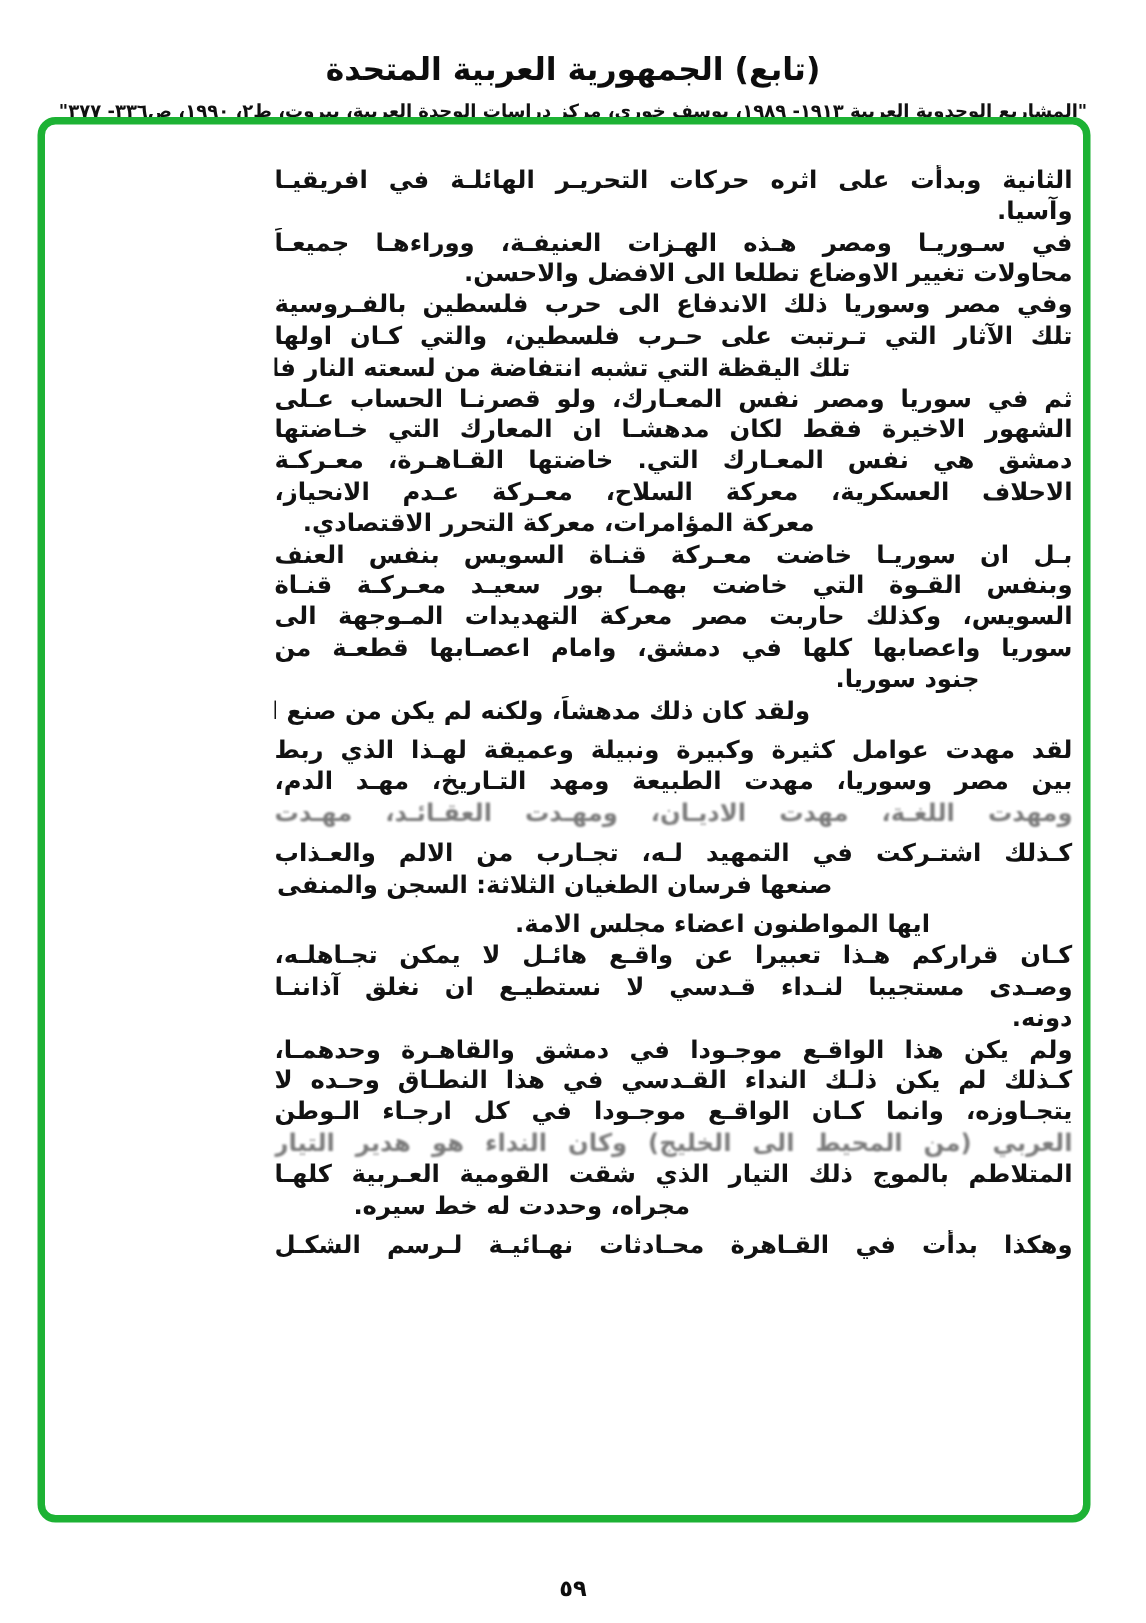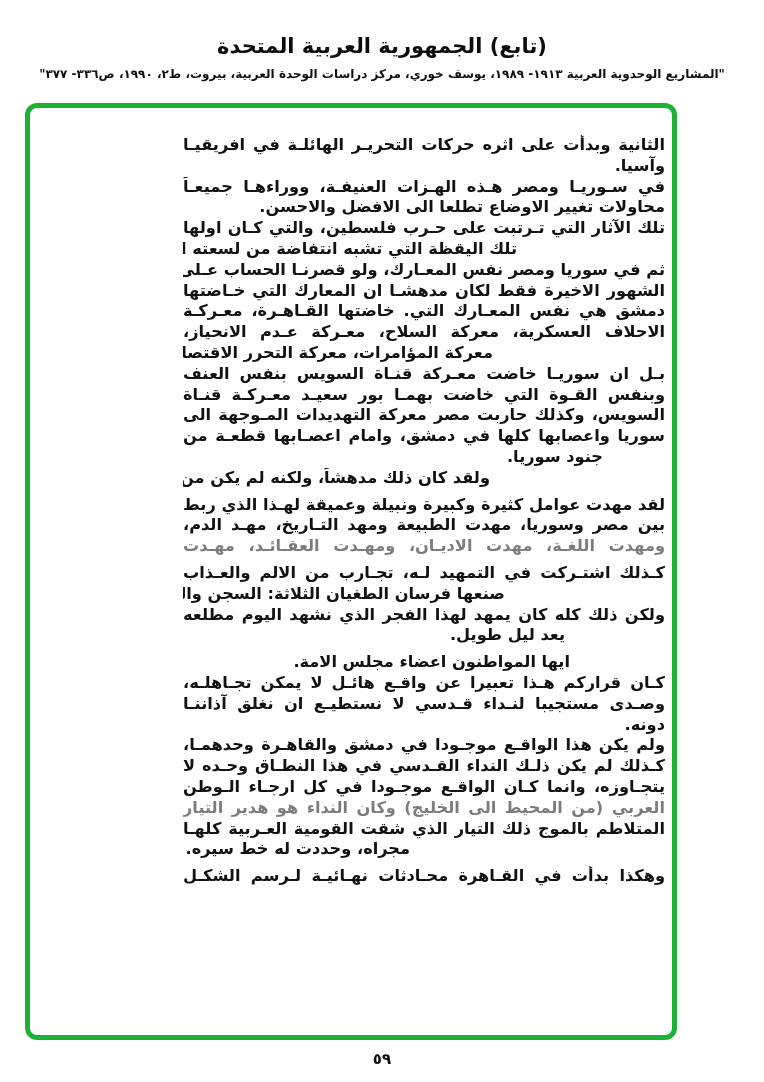--- a/index.html
+++ b/index.html
@@ -23,22 +23,22 @@
   }
   .doc-citation {
     margin-top: 9px;
     font-size: 12px;
     font-weight: 700;
     color: #101010;
   }
   .frame {
     position: absolute;
     left: 25px;
-    top: 103px;
-    width: 652px;
+    top: 78px;
+    width: 702px;
     height: 937px;
     border-style: solid;
     border-width: 5px;
     border-radius: 12px;
     background: #ffffff;
   }
   .text-col {
     height: 100%;
     padding: 27px 7px 0 153px;
     font-size: 16.2px;
@@ -88,20 +88,21 @@
     <div class="text-col">
         <div class="para">
           <div class="line just">الثانية وبدأت على اثره حركات التحريـر الهائلـة في افريقيـا</div>
           <div class="line end">وآسيا.</div>
         </div>
         <div class="para">
           <div class="line just">في سـوريـا ومصر هـذه الهـزات العنيفـة، ووراءهـا جميعـاً</div>
           <div class="line end">محاولات تغيير الاوضاع تطلعا الى الافضل والاحسن.</div>
         </div>
         <div class="para">
+          <div class="line just">وفي مصر وسوريا ذلك الاندفاع الى حرب فلسطين بالفـروسية</div>
           <div class="line just">تلك الآثار التي تـرتبت على حـرب فلسطين، والتي كـان اولها</div>
           <div class="line end" style="padding-right: 148px;">تلك اليقظة التي تشبه انتفاضة من لسعته النار فاستفاق.</div>
         </div>
         <div class="para">
           <div class="line just">ثم في سوريا ومصر نفس المعـارك، ولو قصرنـا الحساب عـلى</div>
           <div class="line just">الشهور الاخيرة فقط لكان مدهشـا ان المعارك التي خـاضتها</div>
           <div class="line just">دمشق هي نفس المعـارك التي. خاضتها القـاهـرة، معـركـة</div>
           <div class="line just">الاحلاف العسكرية، معركة السلاح، معـركة عـدم الانحياز،</div>
           <div class="line end" style="padding-right: 172px;">معركة المؤامرات، معركة التحرر الاقتصادي.</div>
         </div>
@@ -117,24 +118,20 @@
         </div>
         <div class="para gap">
           <div class="line just">لقد مهدت عوامل كثيرة وكبيرة ونبيلة وعميقة لهـذا الذي ربط</div>
           <div class="line just">بين مصر وسوريا، مهدت الطبيعة ومهد التـاريخ، مهـد الدم،</div>
           <div class="line just faded">ومهدت اللغـة، مهدت الاديـان، ومهـدت العقـائـد، مهـدت</div>
         </div>
         <div class="para gap">
           <div class="line just">كـذلك اشتـركت في التمهيد لـه، تجـارب من الالم والعـذاب</div>
           <div class="line end" style="padding-right: 160px;">صنعها فرسان الطغيان الثلاثة: السجن والمنفى والمشنقة.</div>
         </div>
-        <div class="para">
-          <div class="line just">ولكن ذلك كله كان يمهد لهذا الفجر الذي نشهد اليوم مطلعه</div>
-          <div class="line end" style="padding-right: 100px;">يعد ليل طويل.</div>
-        </div>
         <div class="para gap">
           <div class="line end" style="padding-right: 95px;">ايها المواطنون اعضاء مجلس الامة.</div>
         </div>
         <div class="para">
           <div class="line just">كـان قراركم هـذا تعبيرا عن واقـع هائـل لا يمكن تجـاهلـه،</div>
           <div class="line just">وصـدى مستجيبا لنـداء قـدسي لا نستطيـع ان نغلق آذاننـا</div>
           <div class="line end">دونه.</div>
         </div>
         <div class="para">
           <div class="line just">ولم يكن هذا الواقـع موجـودا في دمشق والقاهـرة وحدهمـا،</div>

